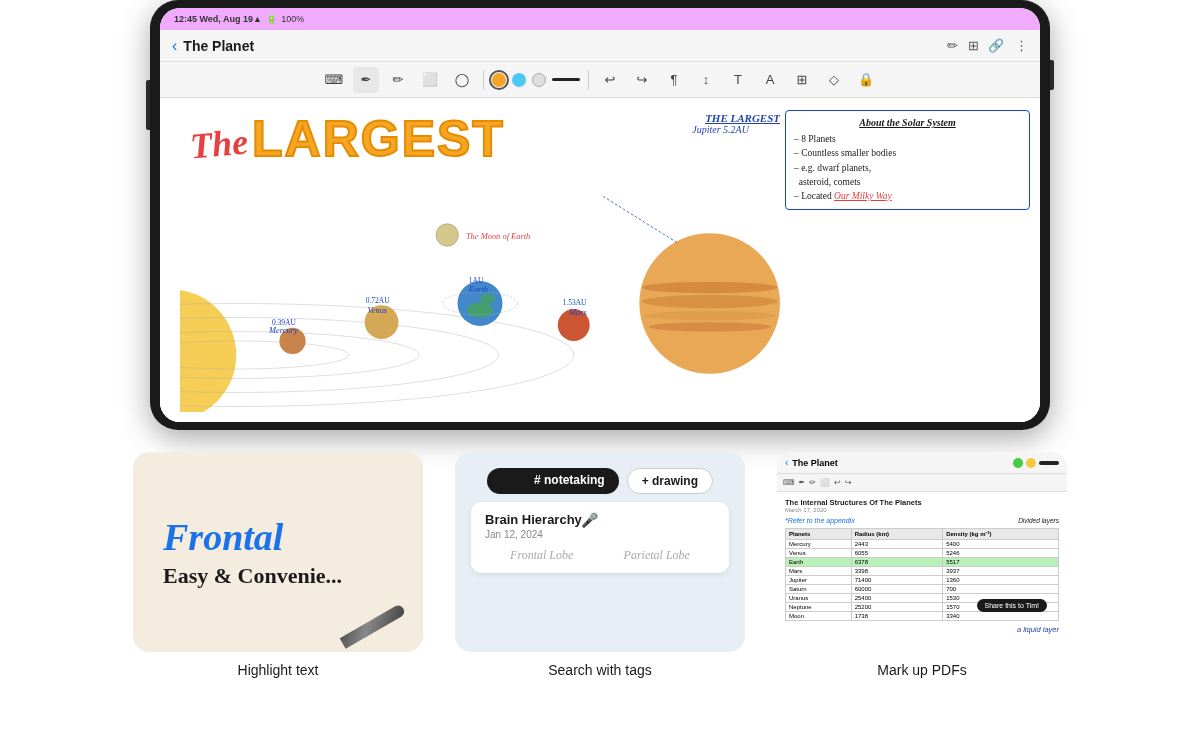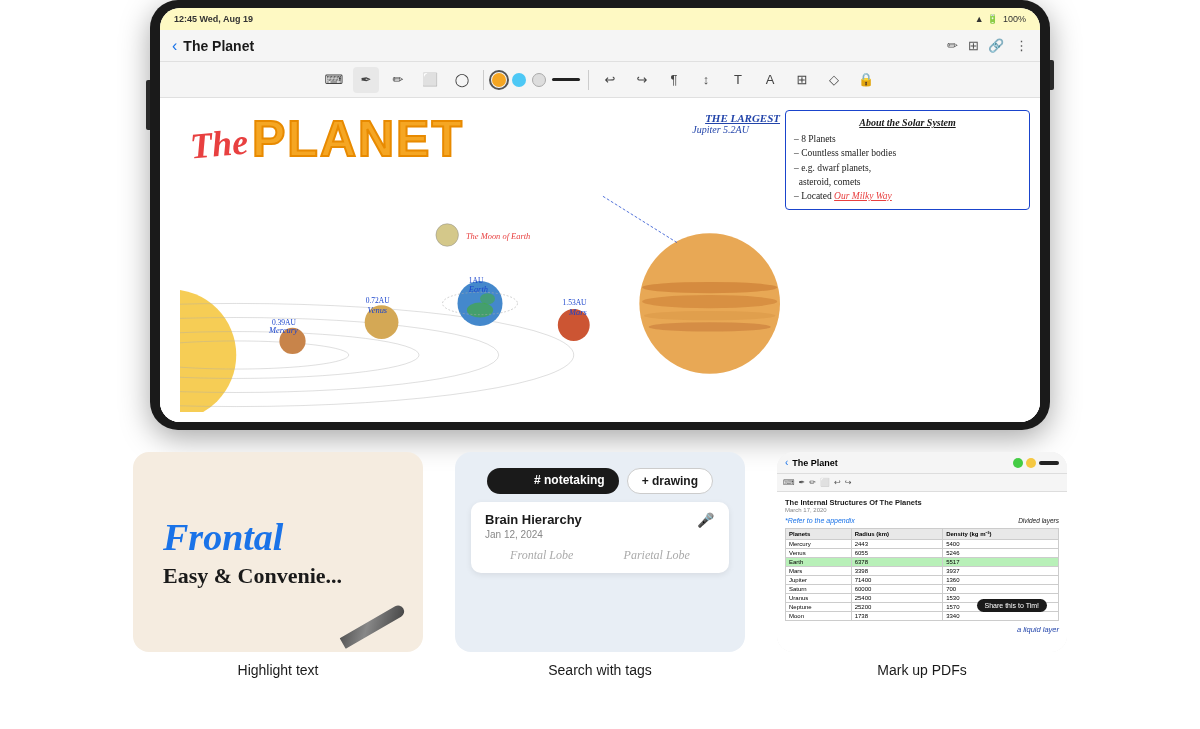--- a/index.html
+++ b/index.html
@@ -34,25 +34,24 @@
       height: 100%;
       background: #f5f5f5;
       border-radius: 20px;
       overflow: hidden;
       display: flex;
       flex-direction: column;
     }
 
     
     .status-bar {
-      background: #fef9c3;
+      background: #f0abfc;
       height: 22px;
       display: flex;
       align-items: center;
-      justify-content: space-between;
       padding: 0 14px;
       font-size: 9px;
       color: #333;
     }
     .status-left { font-weight: 600; }
     .status-right { display: flex; gap: 4px; align-items: center; font-size: 9px; }
 
     
     .top-bar {
       background: #f5f5f5;
@@ -329,21 +328,21 @@
     .tag-dark { background: #1a1a1a; color: white; padding-left: 47px; }
     .tag-light { background: white; color: #1a1a1a; border: 1.5px solid #ccc; }
     .note-preview {
       background: white;
       border-radius: 10px;
       padding: 10px 14px;
       box-shadow: 0 2px 6px rgba(0,0,0,0.08);
     }
     .note-preview-header {
       display: flex;
-      justify-content: space-between;
+      justify-content: flex-start;
       align-items: flex-start;
     }
     .note-preview-title {
       font-size: 13px;
       font-weight: bold;
       color: #1a1a1a;
     }
     .note-preview-date {
       font-size: 10px;
       color: #888;
@@ -509,21 +508,21 @@
         <div class="tool-btn">⊞</div>
         <div class="tool-btn">◇</div>
         <div class="tool-btn">🔒</div>
       </div>
 
       <div class="canvas-area">
         <div class="note-content">
 
           <div class="planet-title">
             <span class="the-text">The</span>
-            <span class="planet-text">PLANET</span>
+            <span class="planet-text">LARGEST</span>
           </div>
 
           <div class="largest-box">
             <div class="largest-label">THE LARGEST</div>
             <div class="jupiter-label">Jupiter 5.2AU</div>
           </div>
 
           <div class="solar-system">
             <svg class="solar-svg" viewBox="0 0 640 240" xmlns="http://www.w3.org/2000/svg">
 

